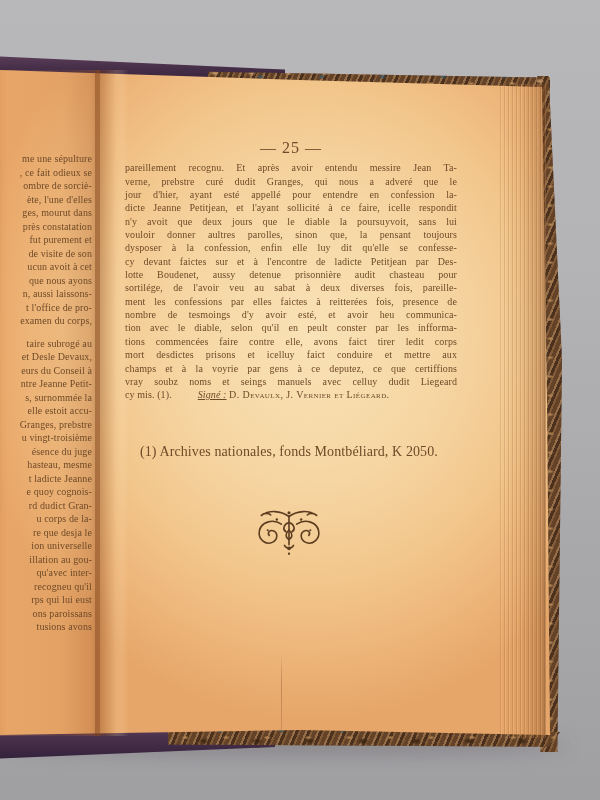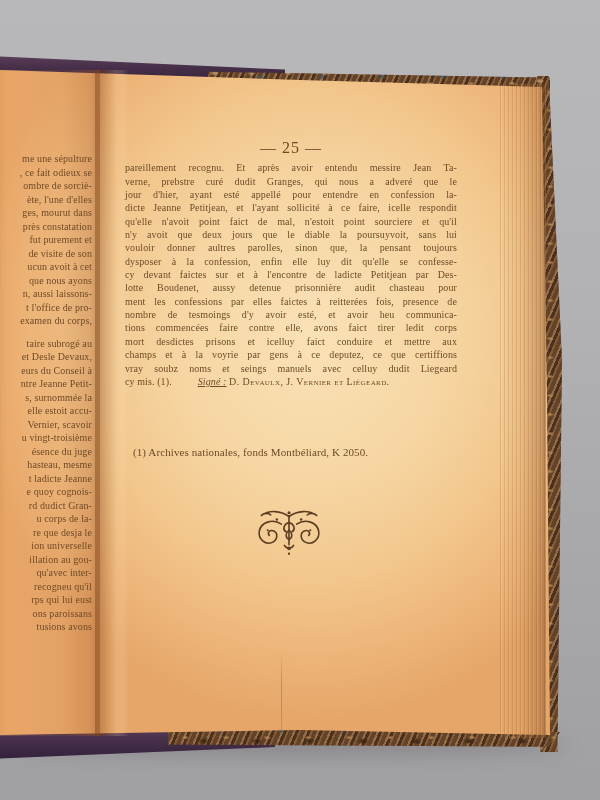--- a/index.html
+++ b/index.html
@@ -88,22 +88,22 @@
   }
   .page-head{
     text-align:center;font-size:16px;letter-spacing:1px;margin-bottom:7px;
   }
   .rline{text-align:justify;text-align-last:justify;}
   .closing{text-align:left;}
   .closing .gap{display:inline-block;width:26px;}
   .closing .signe{font-style:italic;text-decoration:underline;}
   .closing .names{font-variant:small-caps;letter-spacing:.4px;}
   .footnote{
-    left:125px;top:447px;width:332px;
-    font-size:11px;line-height:10px;letter-spacing:.1px;
+    left:132px;top:447px;width:332px;
+    font-size:14px;line-height:10px;letter-spacing:.1px;
   }
   .footnote .fn-indent{display:inline-block;width:8px;}
   .ornament{left:251px;top:509px;width:76px;height:50px;}
   .ornament svg{width:100%;height:100%;display:block;}
 </style>
 </head>
 <body>
 
 <div class="abs backdrop"></div>
 <div class="abs book-shadow"></div>
@@ -136,21 +136,21 @@
       <div class="lline">t l'office de pro-</div>
       <div class="lline">examen du corps,</div>
     </div>
   <div class="para2">
       <div class="lline">taire subrogé au</div>
       <div class="lline">et Desle Devaux,</div>
       <div class="lline">eurs du Conseil à</div>
       <div class="lline">ntre Jeanne Petit-</div>
       <div class="lline">s, surnommée la</div>
       <div class="lline">elle estoit accu-</div>
-      <div class="lline">Vernier, scavoir</div>
+      <div class="lline">Granges, prebstre</div>
       <div class="lline">u vingt-troisième</div>
       <div class="lline">ésence du juge</div>
       <div class="lline">hasteau, mesme</div>
       <div class="lline">t ladicte Jeanne</div>
       <div class="lline">e quoy cognois-</div>
       <div class="lline">rd dudict Gran-</div>
       <div class="lline">u corps de la-</div>
       <div class="lline">re que desja le</div>
       <div class="lline">ion universelle</div>
       <div class="lline">illation au gou-</div>
@@ -162,28 +162,29 @@
     </div>
 </div>
 
 <div class="abs right-text ink">
   <div class="page-head">— 25 —</div>
   <div>
       <div class="rline">pareillement recognu. Et après avoir entendu messire Jean Ta-</div>
       <div class="rline">verne, prebstre curé dudit Granges, qui nous a adveré que le</div>
       <div class="rline">jour d'hier, ayant esté appellé pour entendre en confession la-</div>
       <div class="rline">dicte Jeanne Petitjean, et l'ayant sollicité à ce faire, icelle respondit</div>
-      <div class="rline">qu'elle n'avoit point faict de mal, n'estoit point sourciere et qu'il</div>
       <div class="rline">n'y avoit que deux jours que le diable la poursuyvoit, sans lui</div>
       <div class="rline">vouloir donner aultres parolles, sinon que, la pensant toujours</div>
       <div class="rline">dysposer à la confession, enfin elle luy dit qu'elle se confesse-</div>
       <div class="rline">cy devant faictes sur et à l'encontre de ladicte Petitjean par Des-</div>
       <div class="rline">lotte Boudenet, aussy detenue prisonnière audit chasteau pour</div>
+      <div class="rline">sortilége, de l'avoir veu au sabat à deux diverses fois, pareille-</div>
       <div class="rline">ment les confessions par elles faictes à reitterées fois, presence de</div>
       <div class="rline">nombre de tesmoings d'y avoir esté, et avoir heu communica-</div>
+      <div class="rline">tion avec le diable, selon qu'il en peult conster par les infforma-</div>
       <div class="rline">tions commencées faire contre elle, avons faict tirer ledit corps</div>
       <div class="rline">mort desdictes prisons et icelluy faict conduire et mettre aux</div>
       <div class="rline">champs et à la voyrie par gens à ce deputez, ce que certiffions</div>
       <div class="rline">vray soubz noms et seings manuels avec celluy dudit Liegeard</div>
     </div>
   <div class="closing">
     <span>cy mis. (1).</span><span class="gap"></span><span class="signe">Signé :</span>
     <span class="names">D. Devaulx, J. Vernier et Liégeard.</span>
   </div>
 </div>

